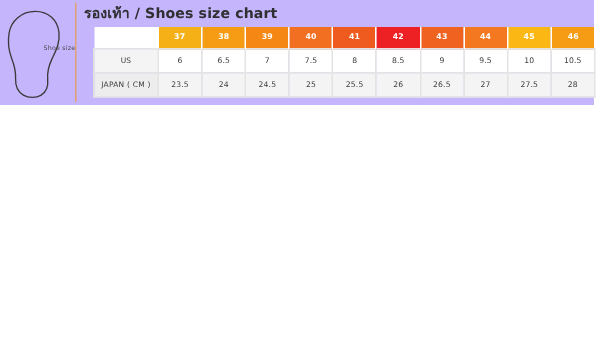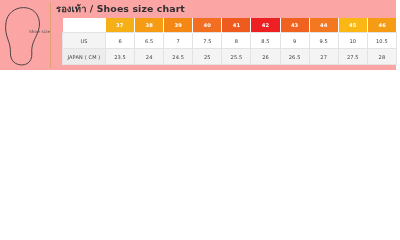--- a/index.html
+++ b/index.html
@@ -12,21 +12,21 @@
     height: 70px;
     overflow: hidden;
     font-family: "DejaVu Sans", "Liberation Sans", sans-serif;
     color: #3b3b3b;
   }
 
   #root {
     position: relative;
     width: 396px;
     height: 70px;
-    background: #fca5a5;
+    background: #c4b5fd;
   }
 
   
   .shoe-block {
     position: absolute;
     left: 0;
     top: 0;
     width: 52px;
     height: 70px;
   }

